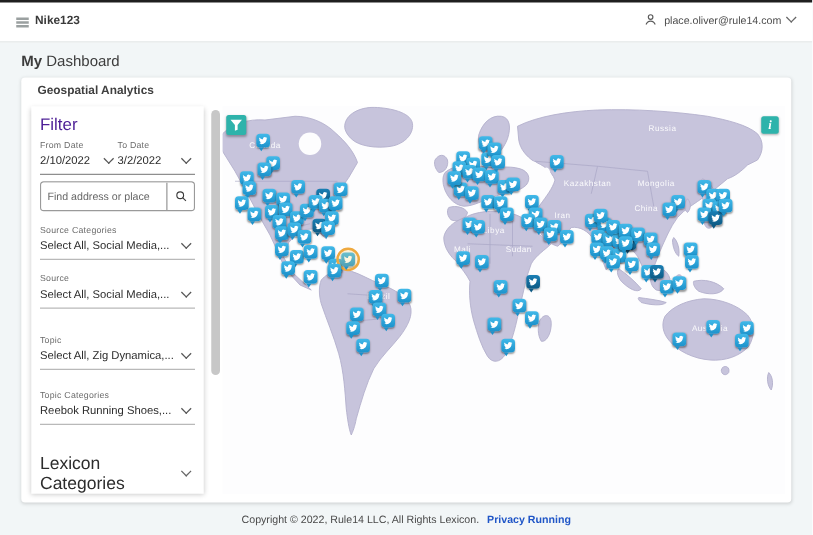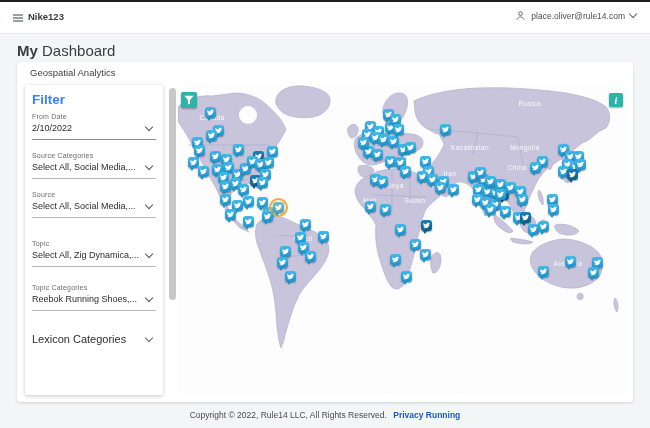--- a/index.html
+++ b/index.html
@@ -11,51 +11,51 @@
     border-top:2px solid #1f1f1f;border-bottom:1px solid #e4e7e7;box-sizing:border-box}
   .burger{position:absolute;left:13px;top:12px;width:10px;height:8px;cursor:pointer}
   .burger i{display:block;height:1.6px;background:#9aa0a0;margin-bottom:1.6px}
   .brand{position:absolute;left:28px;top:9px;font-size:9.5px;font-weight:700;color:#3a3a3a}
   .userbox{position:absolute;right:14px;top:8px;display:flex;align-items:center;gap:5px;cursor:pointer}
   .user-email{font-size:8.5px;color:#4d4d4d}
   .chev{width:5px;height:5px;border-right:1.3px solid #666;border-bottom:1.3px solid #666;
     transform:rotate(45deg);display:inline-block;margin-top:-3px}
 
   
-  .crumb{position:absolute;left:17px;top:42px;font-size:15px;color:#3c3c3c}
+  .crumb{position:absolute;left:17px;top:42px;font-size:12px;color:#3c3c3c}
   .crumb b{font-weight:700}
 
   
   .card{position:absolute;left:17px;top:62px;width:616px;height:340px;background:#fff;
     border-radius:3px;box-shadow:0 1px 3px rgba(0,0,0,.15)}
-  .card-title{position:absolute;left:13px;top:5px;font-size:9.5px;font-weight:400;color:#3f3f3f}
+  .card-title{position:absolute;left:13px;top:5px;font-size:9.5px;font-weight:700;color:#3f3f3f}
 
   
   .panel{position:absolute;left:8px;top:23px;width:138px;height:310px;background:#fff;
     box-shadow:0 1px 4px rgba(0,0,0,.22);box-sizing:border-box;padding:5px 7px;overflow:hidden}
-  .panel h2{margin:2px 0 0;font-size:13.5px;font-weight:700;color:#3b82f6}
+  .panel h2{margin:2px 0 0;font-size:13.5px;font-weight:400;color:#4c1d95}
   .two-col{display:flex;margin-top:6px}
   .col{flex:1}
   .flabel{font-size:7px;color:#6b6b6b;letter-spacing:.2px}
   .fvalue{display:flex;align-items:center;justify-content:space-between;
     font-size:9px;color:#2c2c2c;margin-top:3px;padding-right:4px;cursor:pointer}
   .fvalue .chev{border-color:#555}
   .uline{border:none;border-top:1px solid #8e8e8e;margin:6px 0 0}
   .uline.light{border-top-color:#b9b9b9}
   .searchbox{margin-top:5px;height:22px;border:1px solid #9a9a9a;border-radius:3px;
     display:flex;align-items:stretch;overflow:hidden}
   .searchbox input{flex:1;border:none;outline:none;min-width:0;padding:0 5px;
     font-size:8.5px;font-family:"Liberation Sans",sans-serif;color:#333}
   .searchbox input::placeholder{color:#666}
   .search-btn{width:21px;border-left:1px solid #9a9a9a;display:flex;align-items:center;
     justify-content:center;background:#fff;cursor:pointer}
   .field{margin-top:12px}
   .field.gap-lg{margin-top:17px}
   .field.gap-xl{margin-top:22px}
-  .lexrow{display:flex;align-items:center;justify-content:space-between;font-size:11px;
+  .lexrow{display:flex;align-items:center;justify-content:space-between;font-size:14px;
     color:#2c2c2c;padding-right:4px;cursor:pointer}
 
   
   .scroll-thumb{position:absolute;left:152px;top:26px;width:7px;height:212px;
     background:#c7c7c7;border-radius:4px;cursor:pointer}
 
   
   .map{position:absolute;left:161px;top:23px;width:450px;height:310px;background:#fdfdfe;overflow:hidden}
   .map svg.world{position:absolute;left:0;top:0}
   .map-label{position:absolute;transform:translate(-50%,-50%);font-size:6.5px;color:#fff;
@@ -114,23 +114,39 @@
       <h2>Filter</h2>
 
       <div class="two-col">
         <div class="col">
           <div class="flabel">From Date</div>
           <div class="fvalue">
             <span>2/10/2022</span>
             <span class="chev"></span>
           </div>
         </div>
+        <div class="col">
+          <div class="flabel">To Date</div>
+          <div class="fvalue">
+            <span>3/2/2022</span>
+            <span class="chev"></span>
+          </div>
+        </div>
       </div>
       <hr class="uline">
 
+      <div class="searchbox">
+        <input type="text" placeholder="Find address or place" style="">
+        <div class="search-btn">
+          <svg width="10" height="10" viewBox="0 0 24 24">
+            <circle cx="10" cy="10" r="6.5" fill="none" stroke="#3c3c3c" stroke-width="2.2"></circle>
+            <line x1="15" y1="15" x2="21" y2="21" stroke="#3c3c3c" stroke-width="2.2"></line>
+          </svg>
+        </div>
+      </div>
 
       <div class="field">
         <div class="flabel">Source Categories</div>
         <div class="fvalue">
           <span>Select All, Social Media,...</span>
           <span class="chev"></span>
         </div>
         <hr class="uline light">
       </div>
 
@@ -838,17 +854,17 @@
           <path d="M0.5,1 h11 l-4.2,5 v4.5 l-2.6,1 v-5.5 z" fill="#ffffff"></path>
         </svg>
       </div>
       <div class="map-btn btn-info">
         <span>i</span>
       </div>
     </div>
   </div>
 
   <div class="footer">
-    <span>Copyright © 2022, Rule14 LLC, All Rights Reserved.</span>
+    <span>Copyright © 2022, Rule14 LLC, All Rights Lexicon.</span>
     <a>Privacy Running</a>
   </div>
 
 </div>
 
 </body></html>

